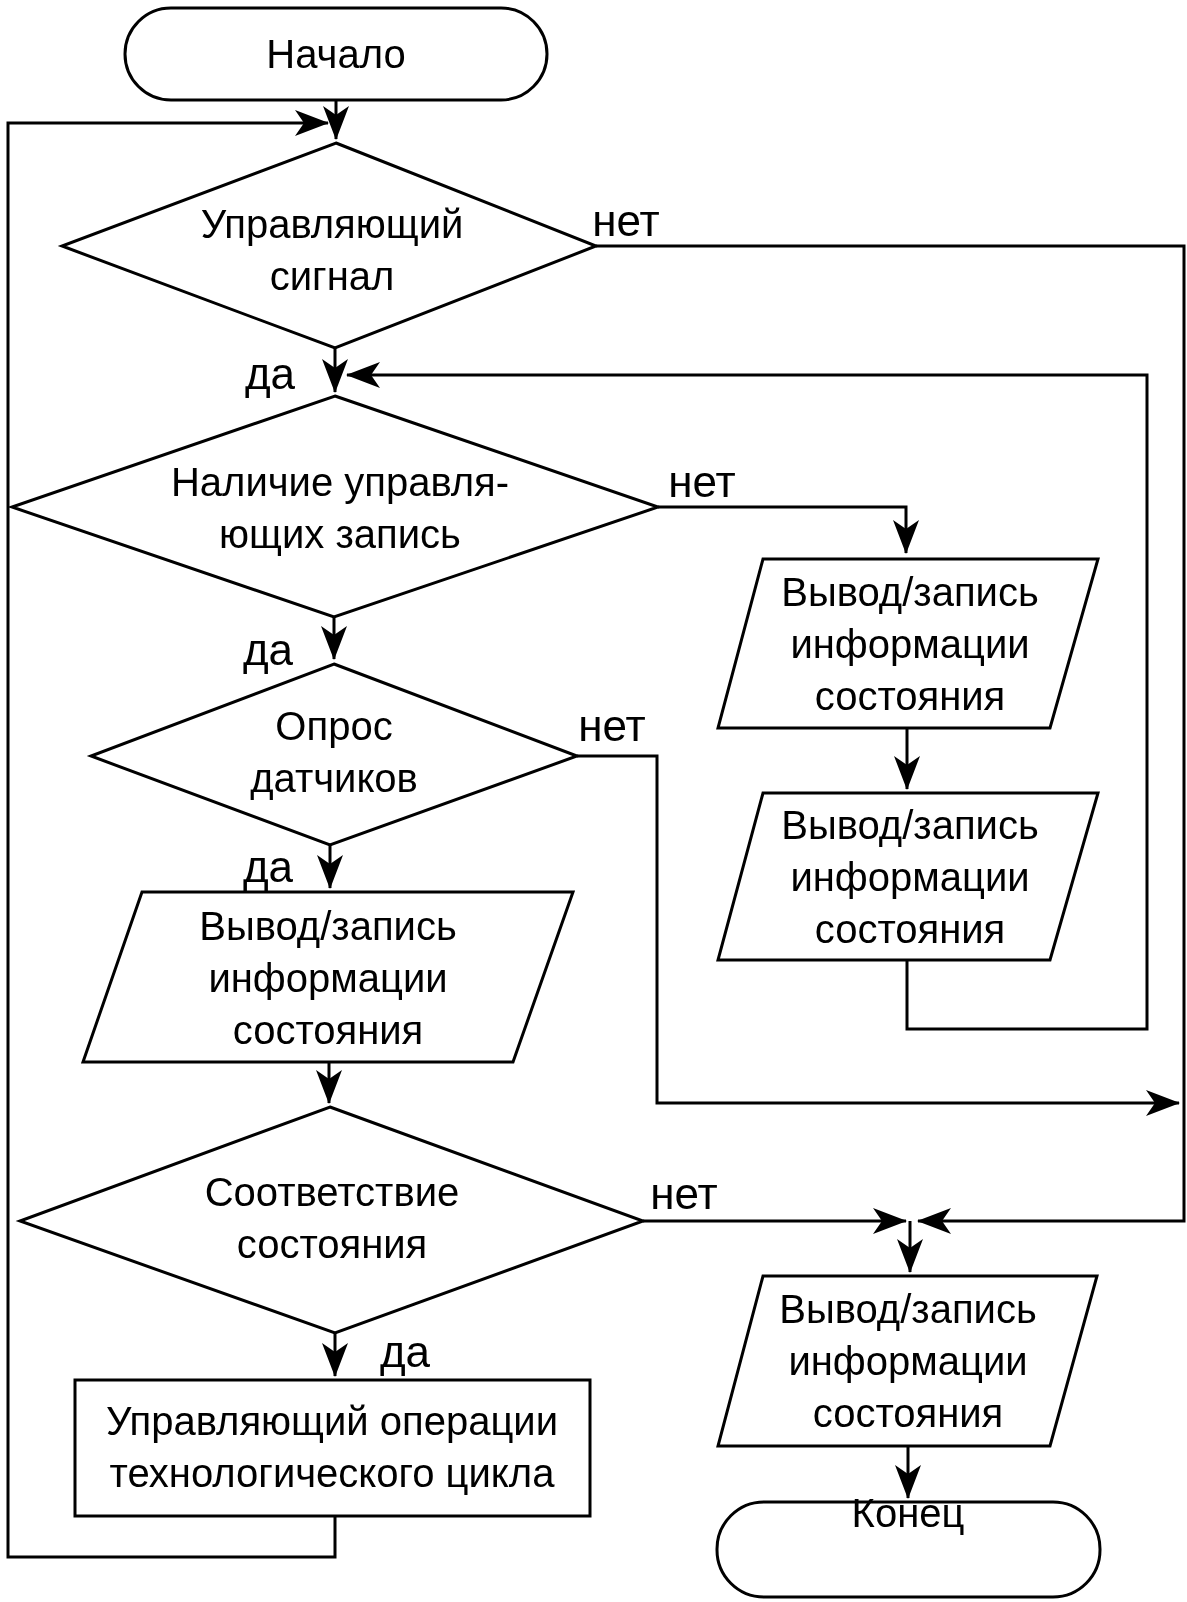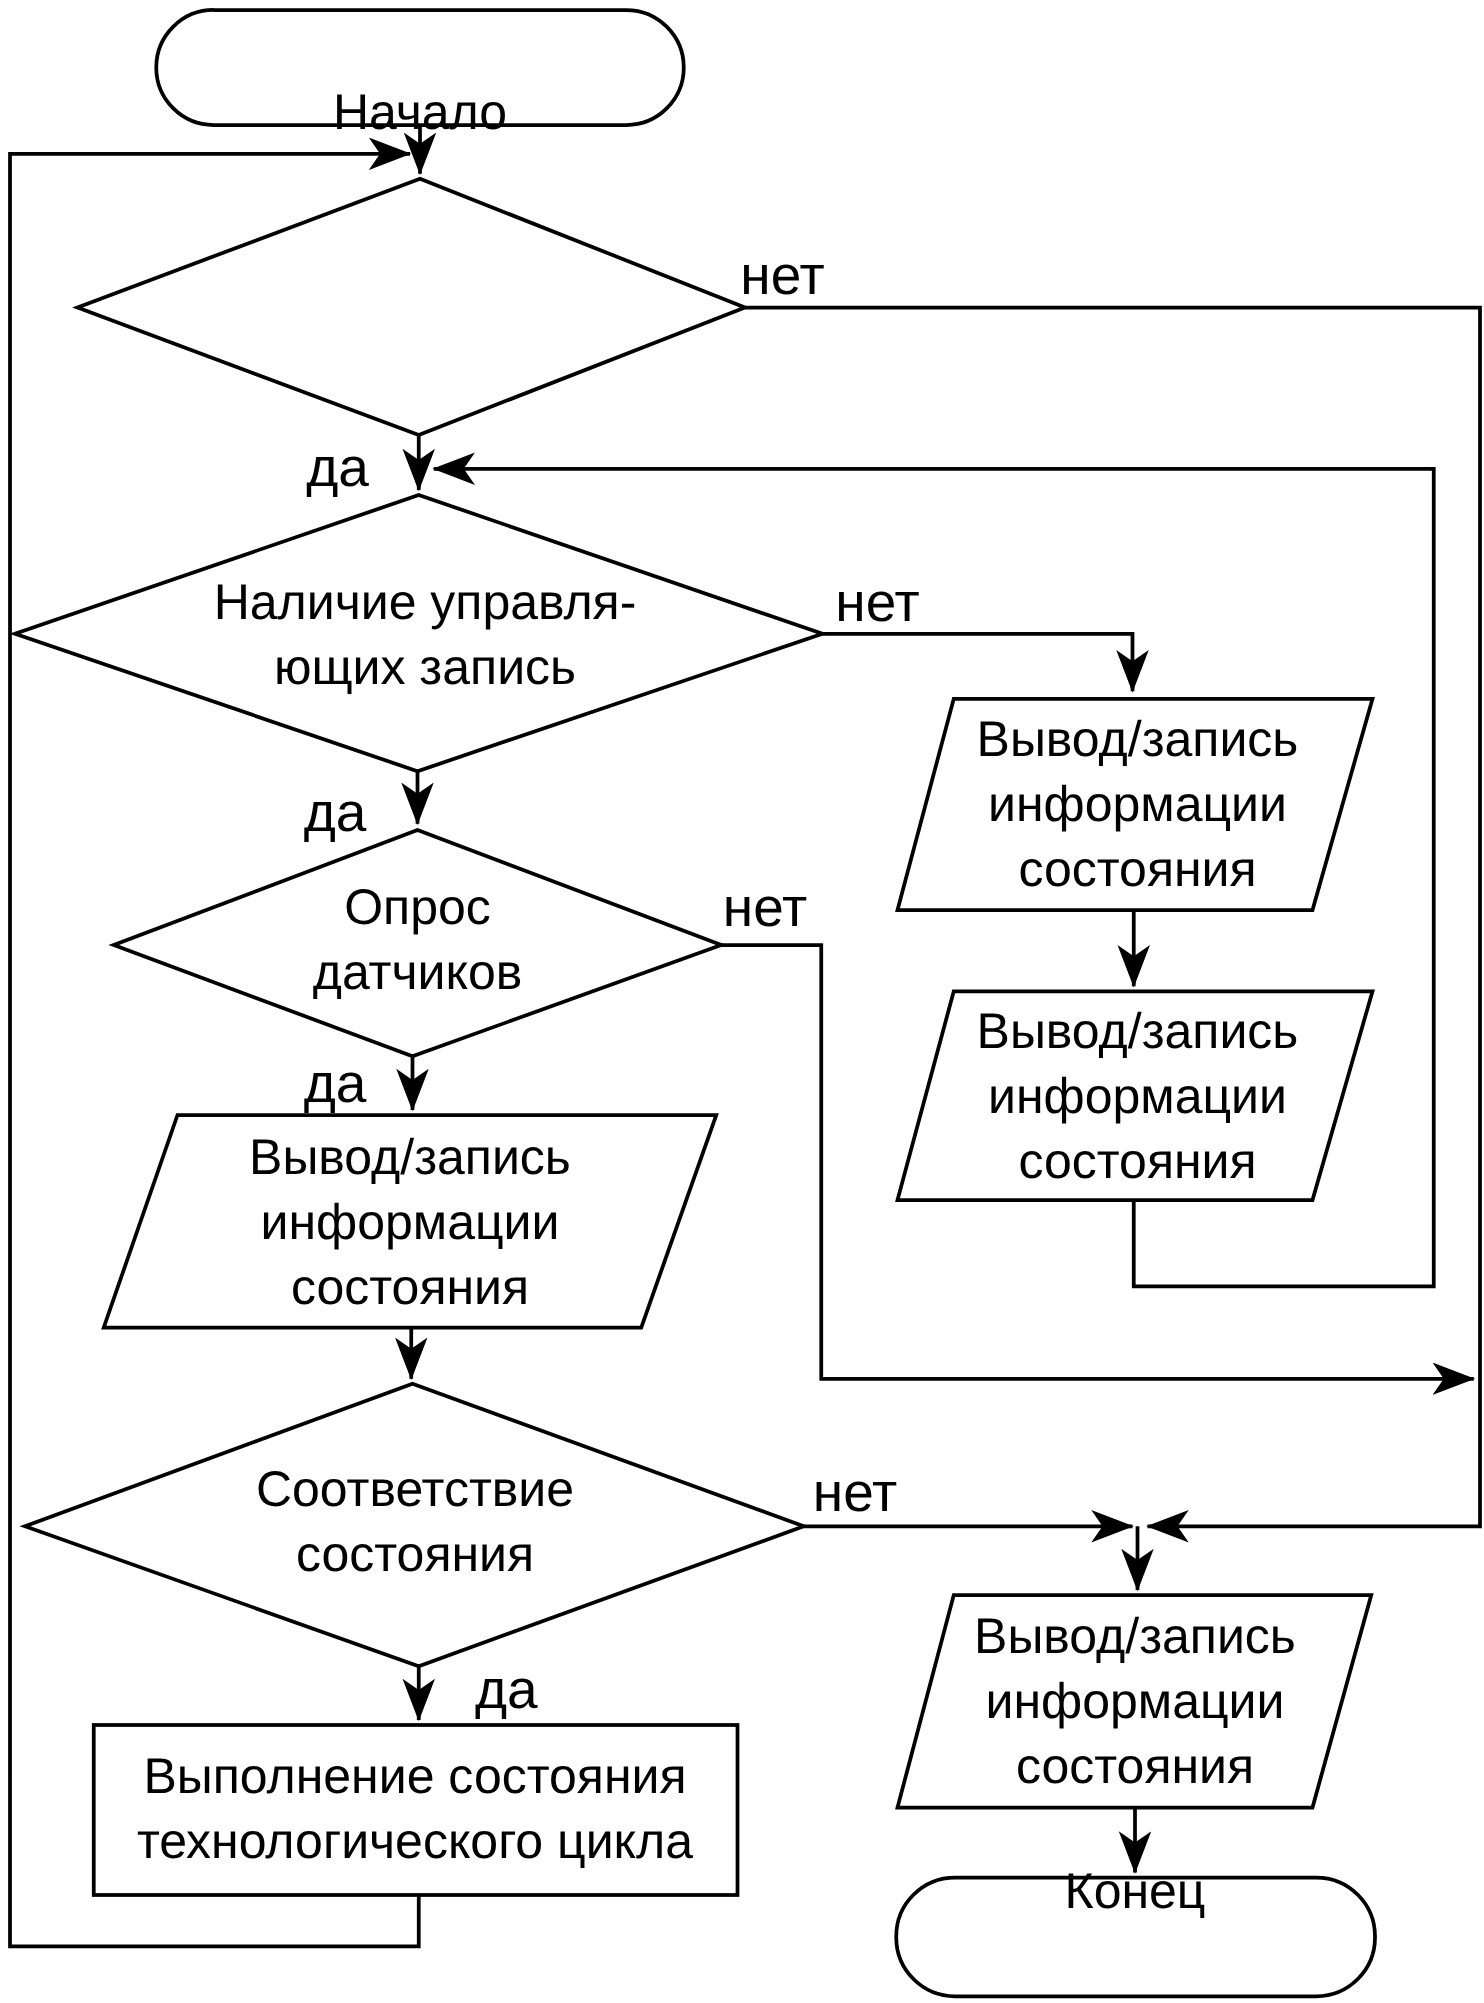--- a/index.html
+++ b/index.html
@@ -88,22 +88,26 @@
       <polygon points="142,892 573,892 513,1062 83,1062"></polygon>
       <polygon points="330,1107 643,1221 335,1333 20,1221"></polygon>
       <rect x="75" y="1380" width="515" height="136"></rect>
       <polygon points="763,559 1098,559 1050,728 718,728"></polygon>
       <polygon points="763,793 1098,793 1050,960 718,960"></polygon>
       <polygon points="763,1276 1097,1276 1050,1446 718,1446"></polygon>
       <rect x="717" y="1502" width="383" height="95" rx="47" ry="47"></rect>
     </g>
   </svg>
 
-  <div class="lbl" style="left:336px; top:54px;margin-top:36px;">Начало</div>
+  <div class="lbl" style="left:336px; top:54px;">Начало</div>
 
+  <div class="lbl" style="left:332px; top:250px;">
+    <div>Управляющий</div>
+    <div>сигнал</div>
+  </div>
 
   <div class="lbl" style="left:340px; top:508px;">
     <div>Наличие управля-</div>
     <div>ющих запись</div>
   </div>
 
   <div class="lbl" style="left:334px; top:752px;text-align:center;">
     <div>Опрос</div>
     <div>датчиков</div>
   </div>
@@ -113,21 +117,21 @@
     <div>информации</div>
     <div>состояния</div>
   </div>
 
   <div class="lbl" style="left:332px; top:1218px;">
     <div>Соответствие</div>
     <div>состояния</div>
   </div>
 
   <div class="lbl" style="left:332px; top:1447px;">
-    <div>Выполнение состояния</div>
+    <div>Управляющий операции</div>
     <div>технологического цикла</div>
   </div>
 
   <div class="lbl" style="left:910px; top:644px;">
     <div>Вывод/запись</div>
     <div>информации</div>
     <div>состояния</div>
   </div>
 
   <div class="lbl" style="left:910px; top:877px;">

